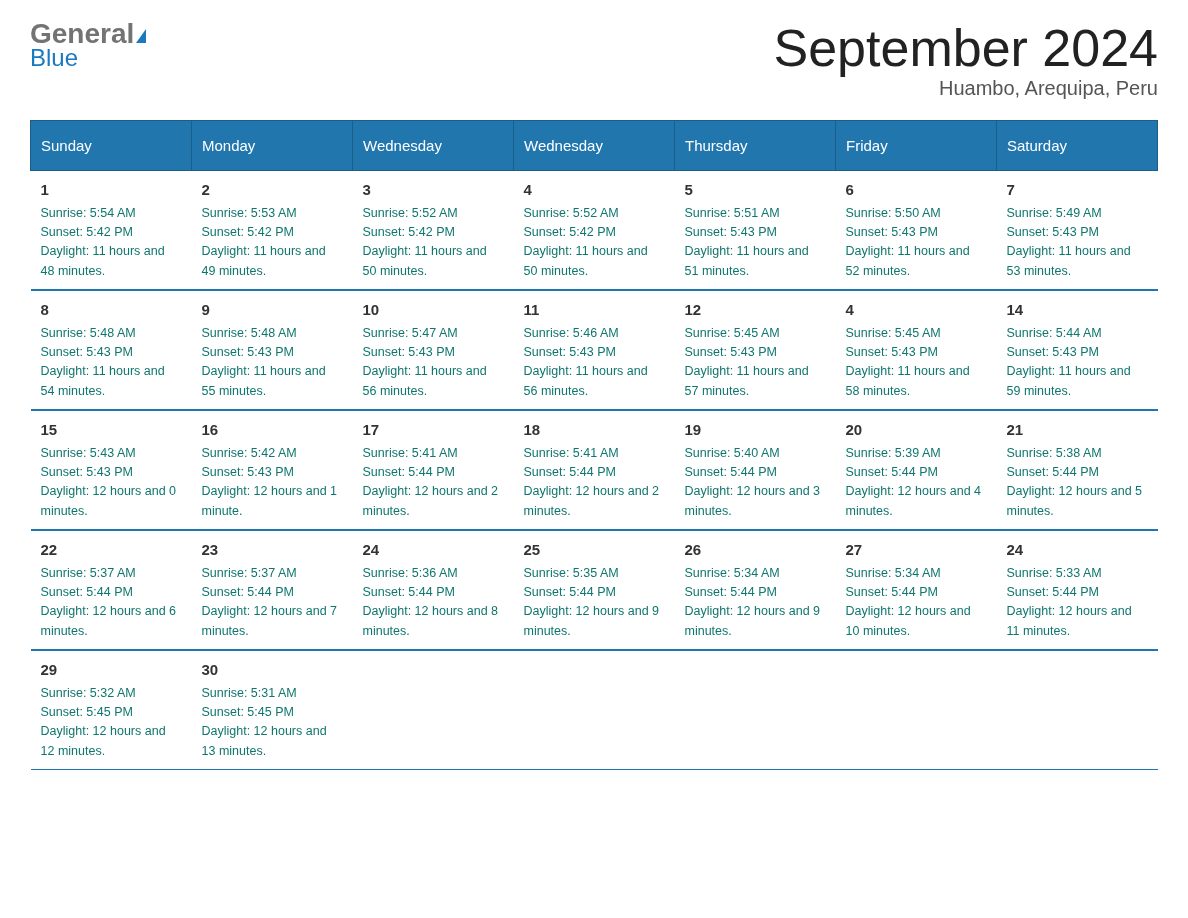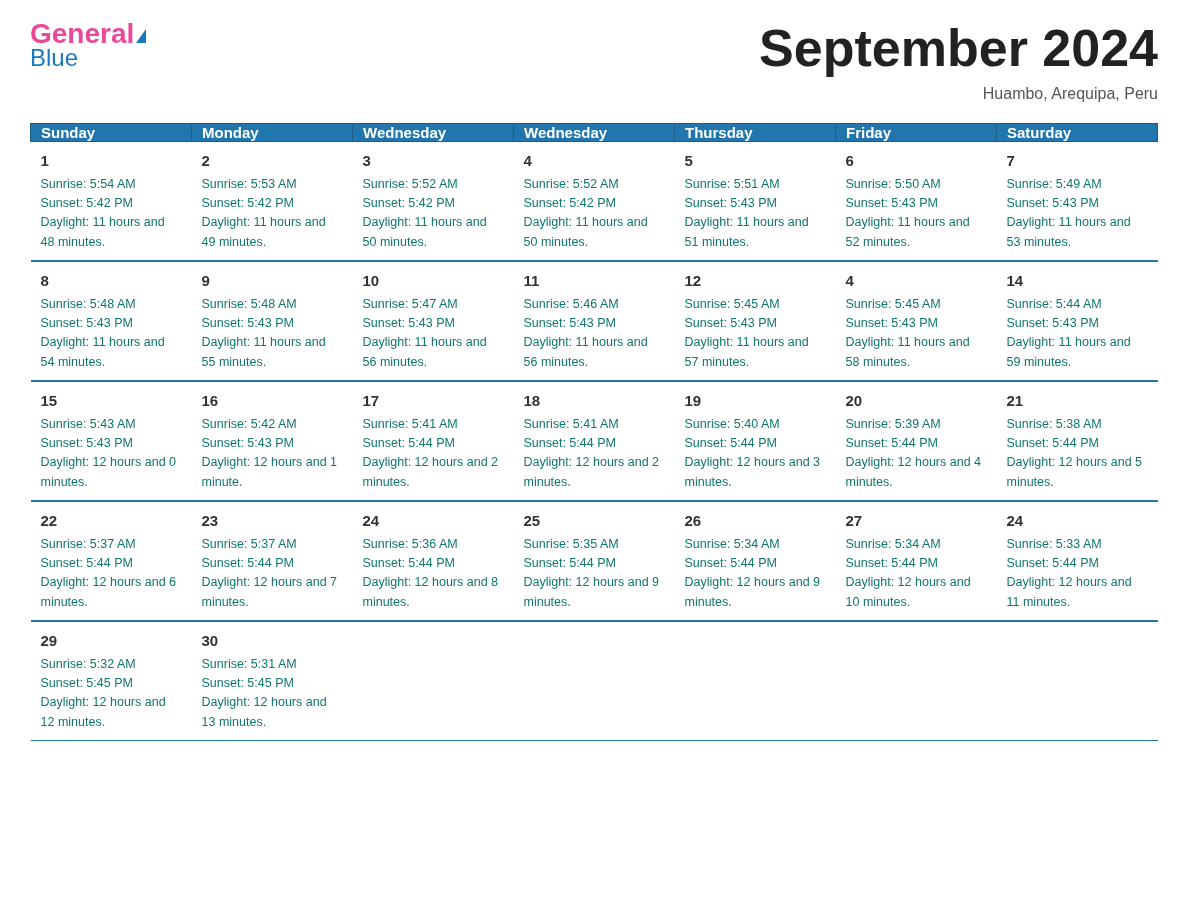--- a/index.html
+++ b/index.html
@@ -16,60 +16,60 @@
       margin-bottom: 20px;
     }
     .logo {
       display: flex;
       flex-direction: column;
       align-items: flex-start;
     }
     .logo-text {
       font-size: 28px;
       font-weight: bold;
-      color: #ec4899;
+      color: #737373;
       line-height: 1;
     }
     .logo-text span {
       color: #1a7abf;
     }
     .logo-blue {
       color: #1a7abf;
       font-size: 24px;
       font-weight: normal;
       margin-top: -4px;
     }
     .title-block {
       text-align: right;
     }
     .calendar-title {
       font-size: 52px;
-      font-weight: bold;
+      font-weight: normal;
       color: #222;
       line-height: 1.1;
     }
     .calendar-subtitle {
-      font-size: 16px;
+      font-size: 20px;
       color: #555;
-      margin-top: 8px;
+      margin-top: 0;
     }
     table {
       width: 100%;
       border-collapse: collapse;
       font-size: 13px;
     }
     thead tr {
       background-color: #2176ae;
       color: #fff;
     }
     thead th {
-      padding: 0 10px;
+      padding: 16px 10px;
       text-align: left;
       font-size: 15px;
-      font-weight: bold;
+      font-weight: normal;
       border: 1px solid #1a5f8a;
     }
     tbody tr {
       border-bottom: 2px solid #2176ae;
     }
     tbody td {
       vertical-align: top;
       padding: 8px 10px;
       border: none;
       width: 14.28%;

